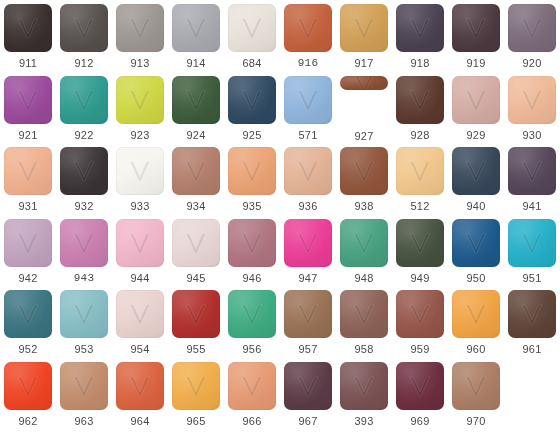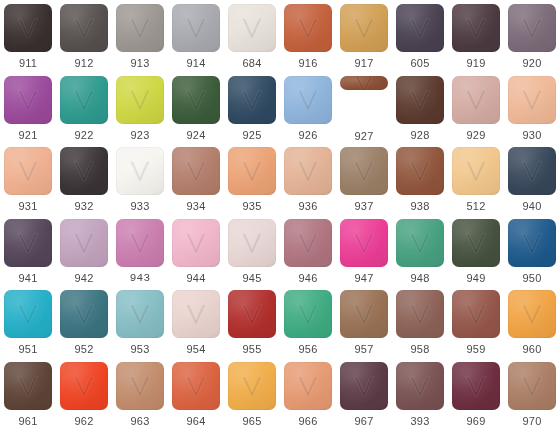--- a/index.html
+++ b/index.html
@@ -129,41 +129,41 @@
       <div class="swatch-label" style="color: rgb(74, 74, 74);">684</div>
     </div>
     <div class="swatch-cell">
       <div class="swatch-chip" style="background-color: rgb(196, 97, 60);">
         <span class="v-emboss">
           <svg viewBox="0 0 26 24" xmlns="http://www.w3.org/2000/svg">
             <path d="M3.2 2.5 C3.2 2.5 5.6 2.0 6.6 3.4 L12.9 18.0 L19.2 3.4 C20.2 2.0 22.6 2.5 22.6 2.5 L13.9 21.6 C13.5 22.5 12.3 22.5 11.9 21.6 Z" fill="rgba(0,0,0,0.13)" stroke="rgba(255,255,255,0.20)" stroke-width="0.7"></path>
           </svg>
         </span>
       </div>
-      <div class="swatch-label" style="color: rgb(74, 74, 74);">916</div>
+      <div class="swatch-label" style="color: rgb(74, 74, 74); font-family: Liberation Mono, monospace;">916</div>
     </div>
     <div class="swatch-cell">
       <div class="swatch-chip" style="background-color: rgb(210, 160, 85);">
         <span class="v-emboss">
           <svg viewBox="0 0 26 24" xmlns="http://www.w3.org/2000/svg">
             <path d="M3.2 2.5 C3.2 2.5 5.6 2.0 6.6 3.4 L12.9 18.0 L19.2 3.4 C20.2 2.0 22.6 2.5 22.6 2.5 L13.9 21.6 C13.5 22.5 12.3 22.5 11.9 21.6 Z" fill="rgba(0,0,0,0.13)" stroke="rgba(255,255,255,0.20)" stroke-width="0.7"></path>
           </svg>
         </span>
       </div>
       <div class="swatch-label" style="color: rgb(74, 74, 74);">917</div>
     </div>
     <div class="swatch-cell">
       <div class="swatch-chip" style="background-color: rgb(74, 65, 81);">
         <span class="v-emboss">
           <svg viewBox="0 0 26 24" xmlns="http://www.w3.org/2000/svg">
             <path d="M3.2 2.5 C3.2 2.5 5.6 2.0 6.6 3.4 L12.9 18.0 L19.2 3.4 C20.2 2.0 22.6 2.5 22.6 2.5 L13.9 21.6 C13.5 22.5 12.3 22.5 11.9 21.6 Z" fill="rgba(0,0,0,0.13)" stroke="rgba(255,255,255,0.20)" stroke-width="0.7"></path>
           </svg>
         </span>
       </div>
-      <div class="swatch-label" style="color: rgb(74, 74, 74);">605</div>
+      <div class="swatch-label" style="color: rgb(74, 74, 74);">918</div>
     </div>
     <div class="swatch-cell">
       <div class="swatch-chip" style="background-color: rgb(77, 58, 65);">
         <span class="v-emboss">
           <svg viewBox="0 0 26 24" xmlns="http://www.w3.org/2000/svg">
             <path d="M3.2 2.5 C3.2 2.5 5.6 2.0 6.6 3.4 L12.9 18.0 L19.2 3.4 C20.2 2.0 22.6 2.5 22.6 2.5 L13.9 21.6 C13.5 22.5 12.3 22.5 11.9 21.6 Z" fill="rgba(0,0,0,0.13)" stroke="rgba(255,255,255,0.20)" stroke-width="0.7"></path>
           </svg>
         </span>
       </div>
       <div class="swatch-label" style="color: rgb(74, 74, 74);">919</div>
@@ -229,21 +229,21 @@
       <div class="swatch-label" style="color: rgb(74, 74, 74);">925</div>
     </div>
     <div class="swatch-cell">
       <div class="swatch-chip" style="background-color: rgb(143, 181, 221);">
         <span class="v-emboss">
           <svg viewBox="0 0 26 24" xmlns="http://www.w3.org/2000/svg">
             <path d="M3.2 2.5 C3.2 2.5 5.6 2.0 6.6 3.4 L12.9 18.0 L19.2 3.4 C20.2 2.0 22.6 2.5 22.6 2.5 L13.9 21.6 C13.5 22.5 12.3 22.5 11.9 21.6 Z" fill="rgba(0,0,0,0.13)" stroke="rgba(255,255,255,0.20)" stroke-width="0.7"></path>
           </svg>
         </span>
       </div>
-      <div class="swatch-label" style="color: rgb(74, 74, 74);">926</div>
+      <div class="swatch-label" style="color: rgb(74, 74, 74);">571</div>
     </div>
     <div class="swatch-cell">
       <div class="swatch-chip" style="background-color: rgb(141, 79, 53);">
         <span class="v-emboss">
           <svg viewBox="0 0 26 24" xmlns="http://www.w3.org/2000/svg">
             <path d="M3.2 2.5 C3.2 2.5 5.6 2.0 6.6 3.4 L12.9 18.0 L19.2 3.4 C20.2 2.0 22.6 2.5 22.6 2.5 L13.9 21.6 C13.5 22.5 12.3 22.5 11.9 21.6 Z" fill="rgba(0,0,0,0.13)" stroke="rgba(255,255,255,0.20)" stroke-width="0.7"></path>
           </svg>
         </span>
       </div>
       <div class="swatch-label" style="color: rgb(74, 74, 74); margin-top: 40px;">927</div>
@@ -330,30 +330,20 @@
     </div>
     <div class="swatch-cell">
       <div class="swatch-chip" style="background-color: rgb(228, 179, 150);">
         <span class="v-emboss">
           <svg viewBox="0 0 26 24" xmlns="http://www.w3.org/2000/svg">
             <path d="M3.2 2.5 C3.2 2.5 5.6 2.0 6.6 3.4 L12.9 18.0 L19.2 3.4 C20.2 2.0 22.6 2.5 22.6 2.5 L13.9 21.6 C13.5 22.5 12.3 22.5 11.9 21.6 Z" fill="rgba(0,0,0,0.13)" stroke="rgba(255,255,255,0.20)" stroke-width="0.7"></path>
           </svg>
         </span>
       </div>
       <div class="swatch-label" style="color: rgb(74, 74, 74);">936</div>
-    </div>
-    <div class="swatch-cell">
-      <div class="swatch-chip" style="background-color: rgb(155, 127, 102);">
-        <span class="v-emboss">
-          <svg viewBox="0 0 26 24" xmlns="http://www.w3.org/2000/svg">
-            <path d="M3.2 2.5 C3.2 2.5 5.6 2.0 6.6 3.4 L12.9 18.0 L19.2 3.4 C20.2 2.0 22.6 2.5 22.6 2.5 L13.9 21.6 C13.5 22.5 12.3 22.5 11.9 21.6 Z" fill="rgba(0,0,0,0.13)" stroke="rgba(255,255,255,0.20)" stroke-width="0.7"></path>
-          </svg>
-        </span>
-      </div>
-      <div class="swatch-label" style="color: rgb(74, 74, 74);">937</div>
     </div>
     <div class="swatch-cell">
       <div class="swatch-chip" style="background-color: rgb(145, 86, 60);">
         <span class="v-emboss">
           <svg viewBox="0 0 26 24" xmlns="http://www.w3.org/2000/svg">
             <path d="M3.2 2.5 C3.2 2.5 5.6 2.0 6.6 3.4 L12.9 18.0 L19.2 3.4 C20.2 2.0 22.6 2.5 22.6 2.5 L13.9 21.6 C13.5 22.5 12.3 22.5 11.9 21.6 Z" fill="rgba(0,0,0,0.13)" stroke="rgba(255,255,255,0.20)" stroke-width="0.7"></path>
           </svg>
         </span>
       </div>
       <div class="swatch-label" style="color: rgb(74, 74, 74);">938</div>

